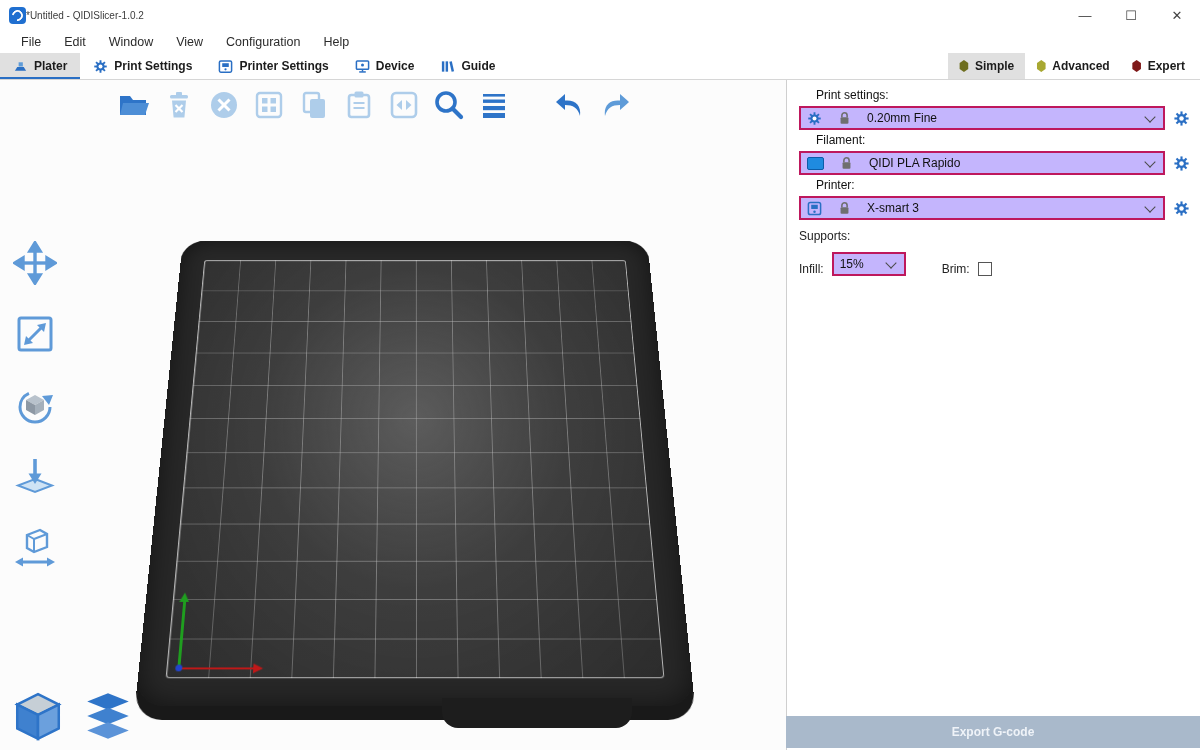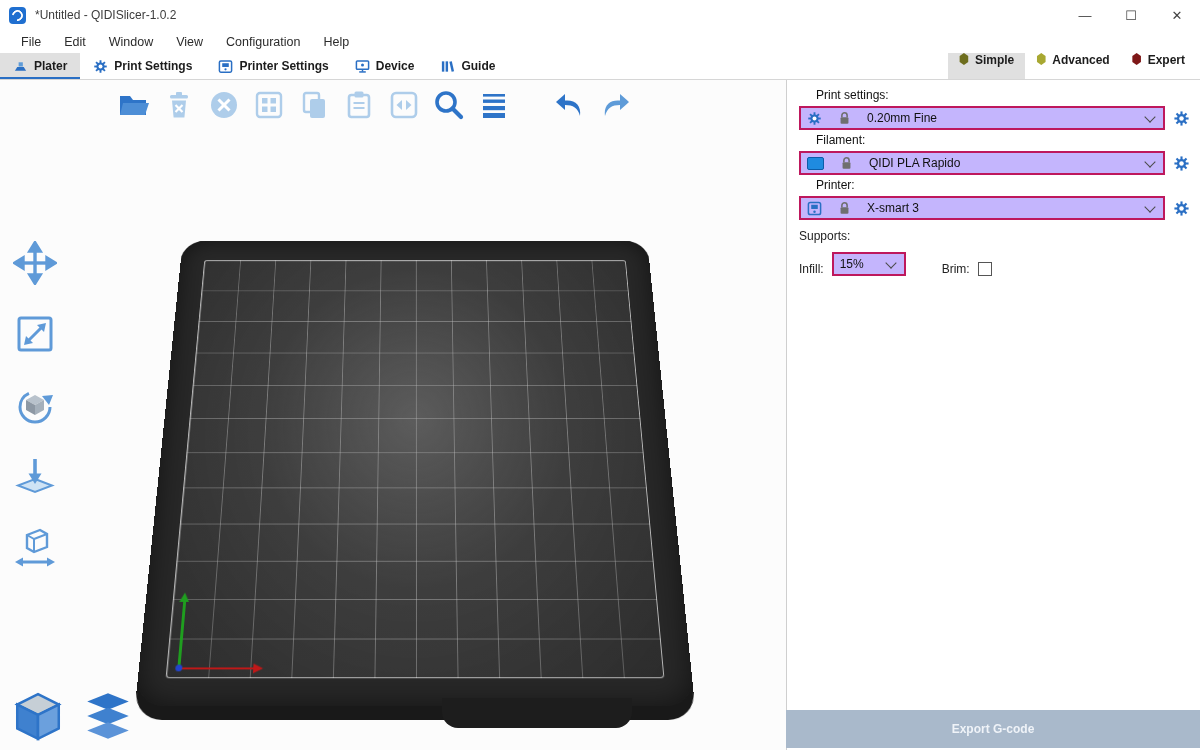--- a/index.html
+++ b/index.html
@@ -9,32 +9,32 @@
     font-size: 12px;
     color:#222;
     background:#fff;
     position:relative;
     overflow:hidden;
   }
   
   .titlebar { position:absolute; top:0; left:0; right:0; height:30px; background:#fff; display:flex; align-items:center; }
   .app-icon { width:17px; height:17px; margin-left:9px; background:#1f6fd0; border-radius:4px; position:relative; flex:0 0 auto; }
   .app-icon::after { content:""; position:absolute; inset:3px; border:2.2px solid #fff; border-radius:50%; border-left-color:transparent; transform:rotate(-40deg); }
-  .title-text { margin-left:9px; font-size:12px; color:#3c3c3c; }
+  .title-text { font-size:10px; color:#3c3c3c; }
   .win-controls { margin-left:auto; display:flex; height:100%; }
   .win-btn { width:46px; height:100%; display:flex; align-items:center; justify-content:center; color:#444; font-size:13px; cursor:default; }
   
   .menubar { position:absolute; top:30px; left:12px; right:0; height:23px; background:#fff; display:flex; align-items:center; padding-left:9px; gap:23px; color:#2b2b2b; font-size:12.5px; }
   
   .tabbar { position:absolute; top:53px; left:0; right:0; height:27px; background:#fff; border-bottom:1px solid #d6d6d6; display:flex; align-items:stretch; }
   .tab { display:flex; align-items:center; gap:6px; padding:11px 13px; font-weight:bold; font-size:12px; color:#1c1c1c; white-space:nowrap; }
   .tab.active { background:#e0e0e0; box-shadow: inset 0 -2px 0 #2a6fc4; }
   .tab svg { flex:0 0 auto; }
   .modes { margin-left:auto; display:flex; align-items:stretch; padding-right:4px; }
-  .mode { display:flex; align-items:flex-start; gap:6px; padding:0 11px; font-weight:bold; font-size:12px; color:#1c1c1c; }
+  .mode { display:flex; align-items:center; gap:6px; padding:0 11px; font-weight:bold; font-size:12px; color:#1c1c1c; }
   .mode.active { background:#e0e0e0; }
   .hex { width:10px; height:12px; clip-path: polygon(50% 0,93% 25%,93% 75%,50% 100%,7% 75%,7% 25%); display:inline-block; }
   .hex.simple { background:#6e6e1e; }
   .hex.advanced { background:#a8a832; }
   .hex.expert { background:#7e1818; }
   
   .viewport { position:absolute; top:80px; left:0; width:786px; bottom:0; background:#fcfcfc; overflow:hidden; }
   .side-panel { position:absolute; top:80px; left:786px; right:0; bottom:0; background:#fff; border-left:1px solid #cfcfcf; padding:5px 10px 40px 12px; }
   
   .top-toolbar { position:absolute; top:7px; left:116px; display:flex; align-items:center; gap:9px; }
@@ -74,21 +74,21 @@
   .combo-text { flex:1; overflow:hidden; white-space:nowrap; }
   .chev { width:8px; height:8px; border-right:1.6px solid #4a4a4a; border-bottom:1.6px solid #4a4a4a; transform:rotate(45deg); margin:-3px 3px 0 0; flex:0 0 auto; }
   .gear-btn { width:18px; height:18px; display:flex; align-items:center; justify-content:center; flex:0 0 auto; }
   .swatch { width:17px; height:13px; background:#1f8be0; border:1px solid #0d5ca8; border-radius:2px; flex:0 0 auto; }
   .inline-row { display:flex; align-items:flex-end; margin-top:9px; }
   .inline-row .lbl { margin-right:8px; white-space:nowrap; }
   .combo.small { flex:0 0 74px; }
   .combo.supports { padding-left:20px; }
   .brim-lbl { margin-left:36px; margin-right:7px; }
   .checkbox { width:14px; height:14px; border:1px solid #555; background:#fff; display:inline-block; }
-  .export-btn { position:absolute; left:786px; right:0; bottom:2px; height:38px; background:#a9b9cb; color:#eff3f8; font-weight:bold; font-size:12px; display:flex; align-items:center; justify-content:center; }
+  .export-btn { position:absolute; left:786px; right:0; bottom:2px; height:32px; background:#a9b9cb; color:#eff3f8; font-weight:bold; font-size:12px; display:flex; align-items:center; justify-content:center; }
 </style>
 </head>
 <body>
 
 <div class="titlebar">
   <div class="app-icon"></div>
   <div class="title-text">*Untitled - QIDISlicer-1.0.2</div>
   <div class="win-controls">
     <div class="win-btn">—</div>
     <div class="win-btn">☐</div>

